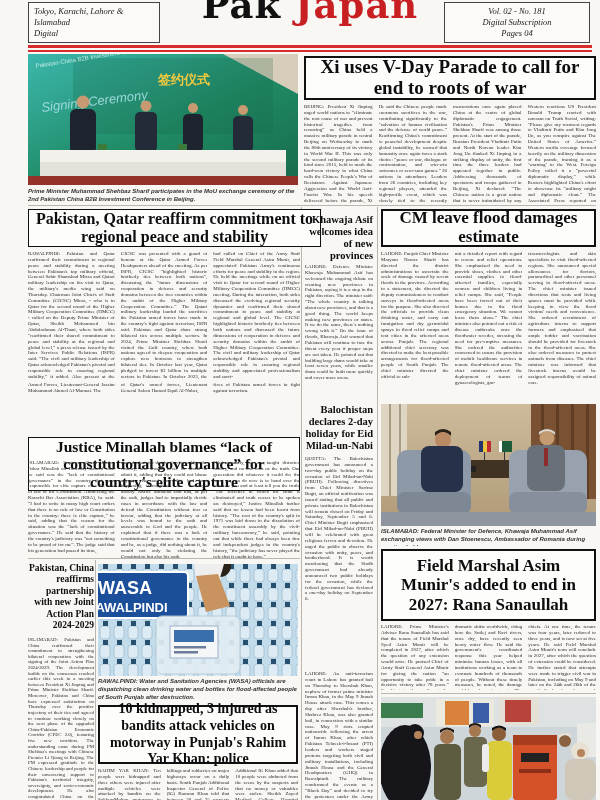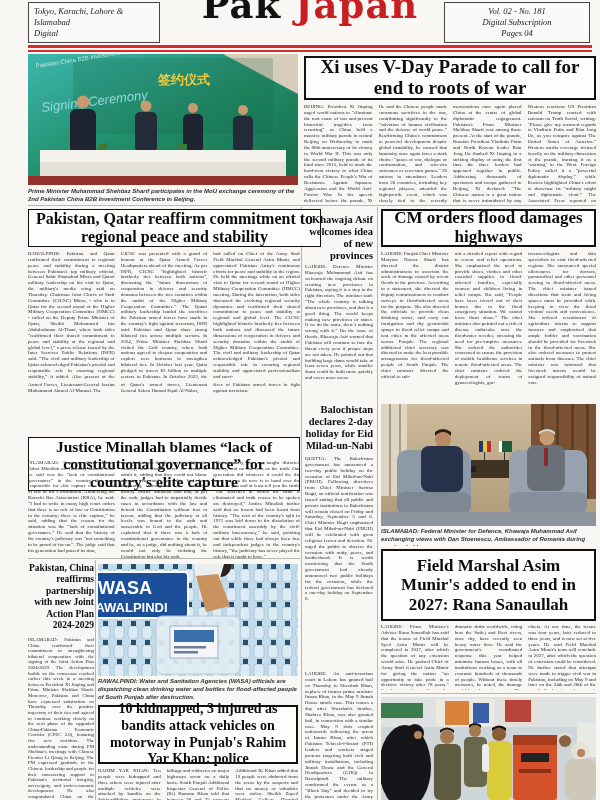--- a/index.html
+++ b/index.html
@@ -104,21 +104,21 @@
   </div>
   <div class="abs cols" style="left:28px;top:382px;width:272px;height:17px;">
     <div class="col">Armed Forces, Lieutenant-General Jassim Muhammad Ahmed Al-Mannai. The</div>
     <div class="col">of Qatar's armed forces, Lieutenant General Salem Hamad Eqail Al-Nabet,</div>
     <div class="col">fices of Pakistan armed forces in fight against terrorism.</div>
   </div>
 
   <div class="abs sidehead" style="left:305px;top:214px;width:68px;font-size:10.5px;line-height:1.15;">Khawaja Asif welcomes idea of new provinces</div>
   <div class="abs sidebody" style="left:305px;top:264px;width:68px;height:133px;">LAHORE: Defence Minister Khawaja Muhammad Asif has welcomed the ongoing debate on creating new provinces in Pakistan, saying it is a step in the right direction. The minister said: “The whole country is talking about new provinces, and that is a good thing. The world keeps making new provinces or states. If we do the same, there's nothing wrong with it.” On the issue of floods, Khawaja Asif warned that Pakistan will continue to face the threat every year if proper steps are not taken. He pointed out that building large dams would take at least seven years, while smaller dams could be built more quickly and cover more areas.</div>
 
-  <div class="abs hbox" style="left:381px;top:209px;width:215px;height:38px;font-size:17px;line-height:1.1;">CM orders flood damages highways</div>
+  <div class="abs hbox" style="left:381px;top:209px;width:215px;height:38px;font-size:17px;line-height:1.1;">CM leave flood damages estimate</div>
   <div class="abs cols" style="left:381px;top:251px;width:215px;height:148px;">
     <div class="col">LAHORE: Punjab Chief Minister Maryam Nawaz Sharif has directed the district administrations to ascertain the scale of damage caused by recent floods in the province. According to a statement, she directed the deputy commissioners to conduct surveys in flood-affected areas for the purpose. She also directed the officials to provide clean drinking water, and carry out fumigation and dry germicidal sprays in flood relief camps and tent cities in the affected areas across Punjab. The regional additional chief secretary was directed to make the best possible arrangements for flood-affected people of South Punjab. The chief minister directed the official to sub-</div>
     <div class="col">mit a detailed report with regard to rescue and relief operations. She emphasised the need to provide shoes, clothes and other essential supplies to flood-affected families, especially women and children living in relief camps. She said, “People have been forced out of their homes due to the flood emergency situation. We cannot leave them alone.” The chief minister also pointed out a risk of disease outbreaks once the floodwater recedes, stressing the need for pre-emptive measures. She ordered the authorities concerned to ensure the provision of mobile healthcare services in remote flood-affected areas. The chief minister ordered the deployment of teams of gynaecologists, gas-</div>
     <div class="col">troenterologists and skin specialists to visit flood-affected regions. She announced special allowances for doctors, paramedical and other personnel serving in flood-affected areas. The chief minister issued directions that tents and living spaces must be provided while keeping in view the flood victims' needs and convenience. She ordered recruitment of agriculture interns to support farmers and emphasised that ample fodder and vaccination should be provided for livestock in the flood-affected areas. She also ordered measures to protect animals from diseases. The chief minister was informed that livestock interns would be assigned responsibility of animal care.</div>
   </div>
 
   <div class="abs hbox thin" style="left:28px;top:402px;width:272px;height:54px;font-size:15.5px;line-height:1.12;margin-top:35px;">Justice Minallah blames “lack of constitutional governance” for country's elite capture</div>
   <div class="abs cols" style="left:28px;top:460px;width:272px;height:98px;">
     <div class="col">ISLAMABAD: Supreme Court Justice Athar Minallah on Thursday blamed what he said was the “lack of constitutional governance” in the country that was responsible for elite capture over the rule of law or the Constitution. Addressing the Karachi Bar Association (KBA), he said: “I had to write in many high court orders that there is no rule of law or Constitution in the country; there is elite capture,” he said, adding that the reason for the situation was the “lack of constitutional governance.” He said that the history of the country's judiciary was “not something to be proud of for me”. The judge said that his generation had passed its time,</div>
     <div class="col">caused whatever destruction it could to the country, and should never be afraid to admit it, adding that they could not blame anyone else and that this had kept happening throughout the country's history. Justice Minallah said that, as per the oath, judges had to impartially decide cases in accordance with the law and defend the Constitution without fear or favour, adding that the judiciary at all levels was bound to the oath and answerable to God and the people. He explained that if there was a lack of constitutional governance in the country and he, as a judge, did nothing about it, he would not only be violating the Constitution but also his oath.</div>

